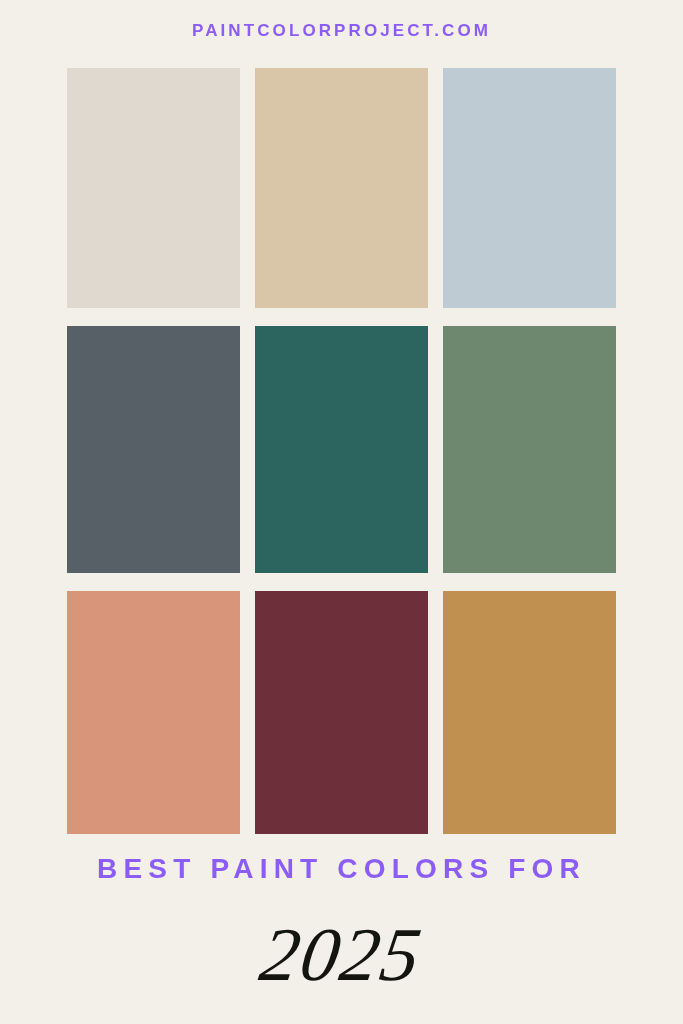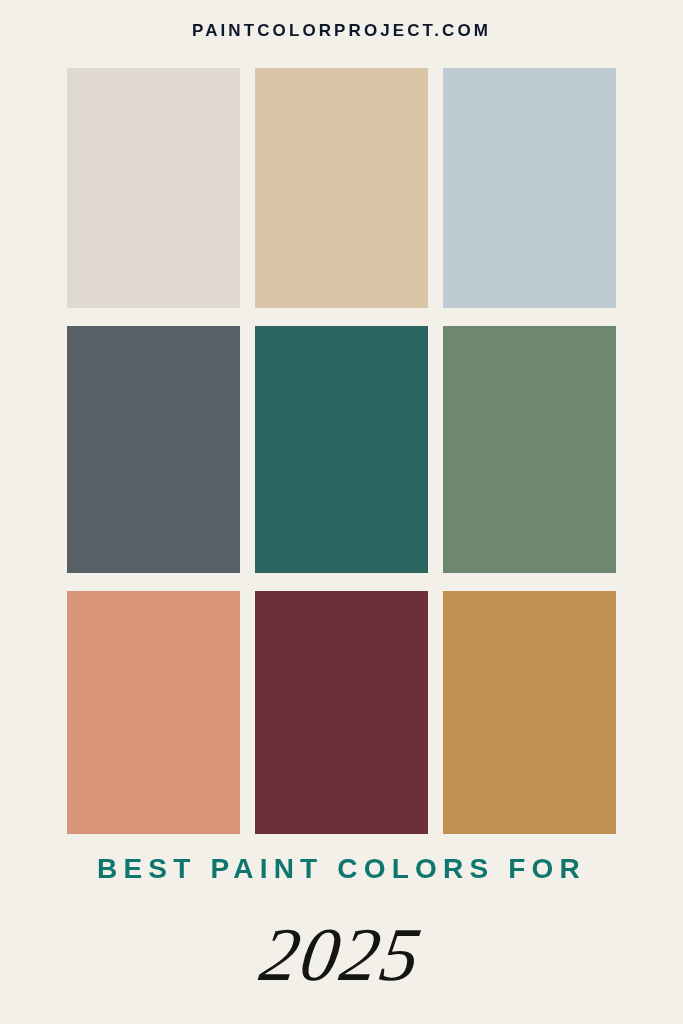--- a/index.html
+++ b/index.html
@@ -27,21 +27,21 @@
   #site-url {
     position: absolute;
     top: 20px;
     left: 0;
     width: 683px;
     text-align: center;
     font-family: "Liberation Sans", sans-serif;
     font-size: 17px;
     font-weight: bold;
     letter-spacing: 3.1px;
-    color: #0f172a;
+    color: #8b5cf6;
     white-space: nowrap;
     line-height: 22px;
   }
 
   
   #swatch-grid {
     position: absolute;
     left: 67px;
     top: 68px;
     width: 549px;
@@ -104,17 +104,17 @@
     <div class="swatch" style="background-color: rgb(217, 197, 167);"></div>
     <div class="swatch" style="background-color: rgb(191, 203, 211);"></div>
     <div class="swatch" style="background-color: rgb(86, 96, 102);"></div>
     <div class="swatch" style="background-color: rgb(44, 100, 96);"></div>
     <div class="swatch" style="background-color: rgb(110, 136, 112);"></div>
     <div class="swatch" style="background-color: rgb(217, 149, 122);"></div>
     <div class="swatch" style="background-color: rgb(109, 48, 59);"></div>
     <div class="swatch" style="background-color: rgb(191, 144, 80);"></div>
   </div>
 
-  <div id="headline" style="color: #0f766e;">BEST PAINT COLORS FOR</div>
+  <div id="headline" style="color: #8b5cf6;">BEST PAINT COLORS FOR</div>
 
   <div id="year" style="color: rgb(21, 21, 15);">2025</div>
 
 </div>
 
 </body></html>

